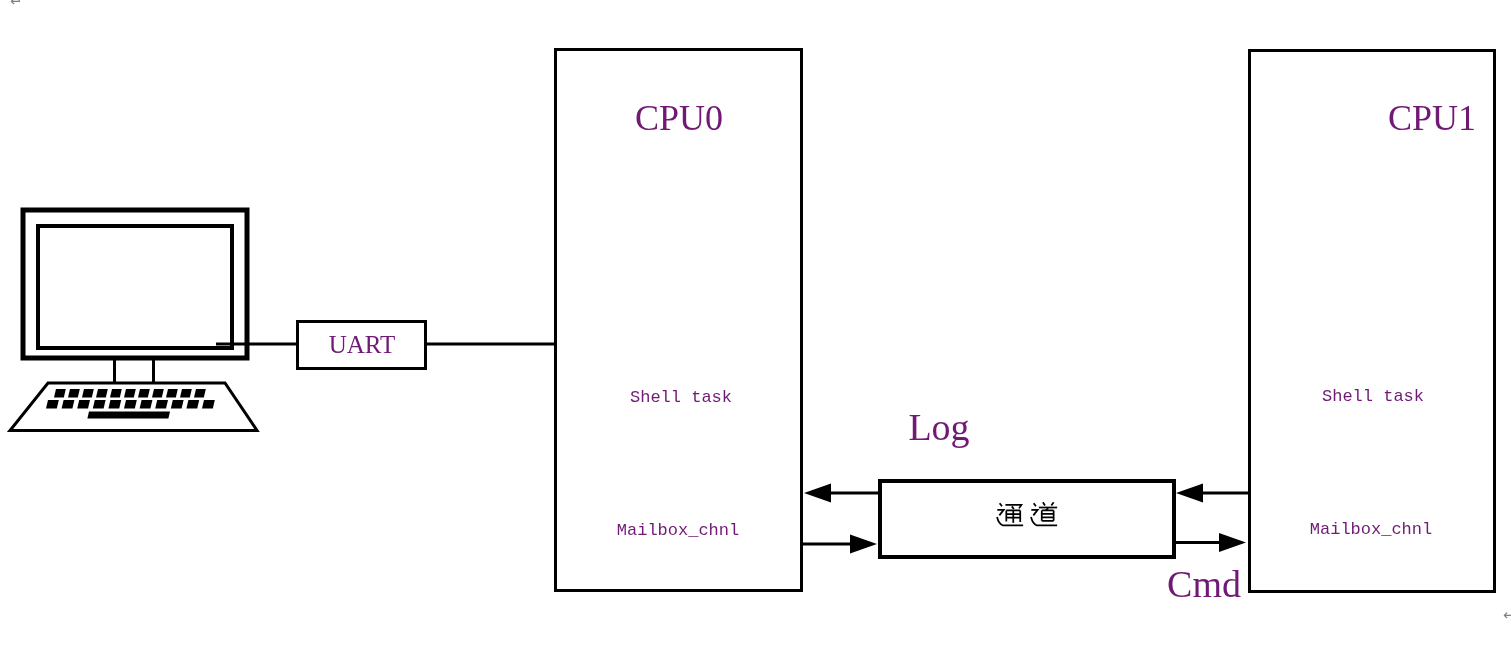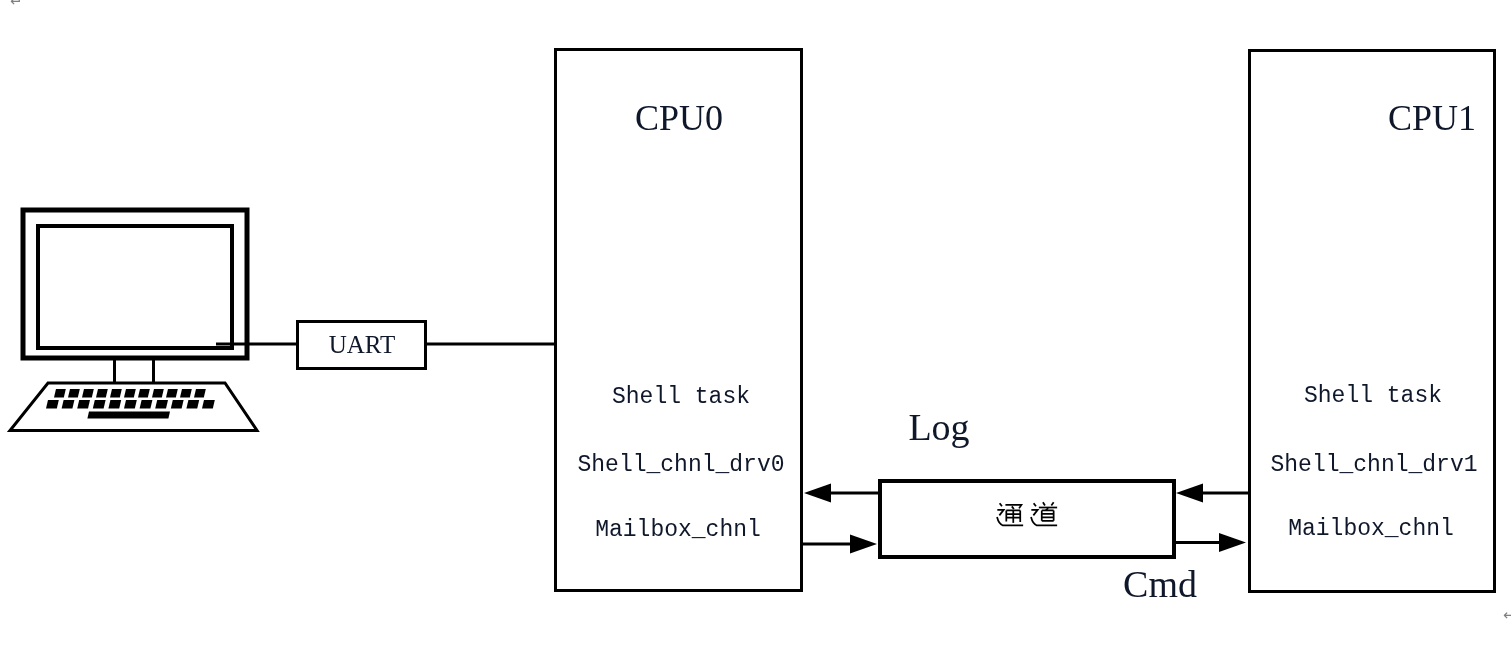--- a/index.html
+++ b/index.html
@@ -18,30 +18,30 @@
     z-index:1;
   }
   #channel-box{border-width:4px;}
   svg.layer{
     position:absolute;left:0;top:0;z-index:3;pointer-events:none;
   }
   .label{
     position:absolute;
     transform:translate(-50%,-50%);
     white-space:nowrap;
-    color:#0f172a;
+    color:#701a75;
     line-height:1;
     z-index:4;
   }
   .t-serif{font-family:"Liberation Serif","DejaVu Serif",serif;}
   .t-mono{font-family:"Liberation Mono","DejaVu Sans Mono",monospace;}
   .title{font-size:36px;}
   .flow{font-size:38px;}
   .uart{font-size:25px;}
-  .task{font-size:23px;}
+  .task{font-size:17px;}
   .mark{
     position:absolute;
     font-family:"DejaVu Sans",sans-serif;
     font-size:15px;
     color:#808080;
     z-index:5;
     line-height:1;
   }
   .sr-only{
     position:absolute;width:1px;height:1px;overflow:hidden;
@@ -153,24 +153,22 @@
         <path d="M44,29 H85 M44,29 V65 M85,29 V65 M44,65 H85"></path>
         <path d="M44,41 H85 M44,53 H85"></path>
       </g>
     </g>
   </svg>
 
   <div class="label t-serif uart" style="left:362px;top:344px;text-align:right;">UART</div>
 
   <div class="label t-serif title" style="left:679px;top:118px;">CPU0</div>
   <div class="label t-mono task" style="left:681px;top:397px;">Shell task</div>
-  <div class="label t-mono task" style="left:681px;top:465px;">Shell_chnl_drv0</div>
   <div class="label t-mono task" style="left:678px;top:530px;">Mailbox_chnl</div>
 
   <div class="label t-serif title" style="left:1432px;top:118px;">CPU1</div>
   <div class="label t-mono task" style="left:1373px;top:396px;">Shell task</div>
-  <div class="label t-mono task" style="left:1374px;top:465px;">Shell_chnl_drv1</div>
   <div class="label t-mono task" style="left:1371px;top:529px;">Mailbox_chnl</div>
 
   <div class="label t-serif flow" style="left:939px;top:427px;">Log</div>
-  <div class="label t-serif flow" style="left:1160px;top:584px;">Cmd</div>
+  <div class="label t-serif flow" style="left:1204px;top:584px;">Cmd</div>
 
 </div>
 
 </body></html>

